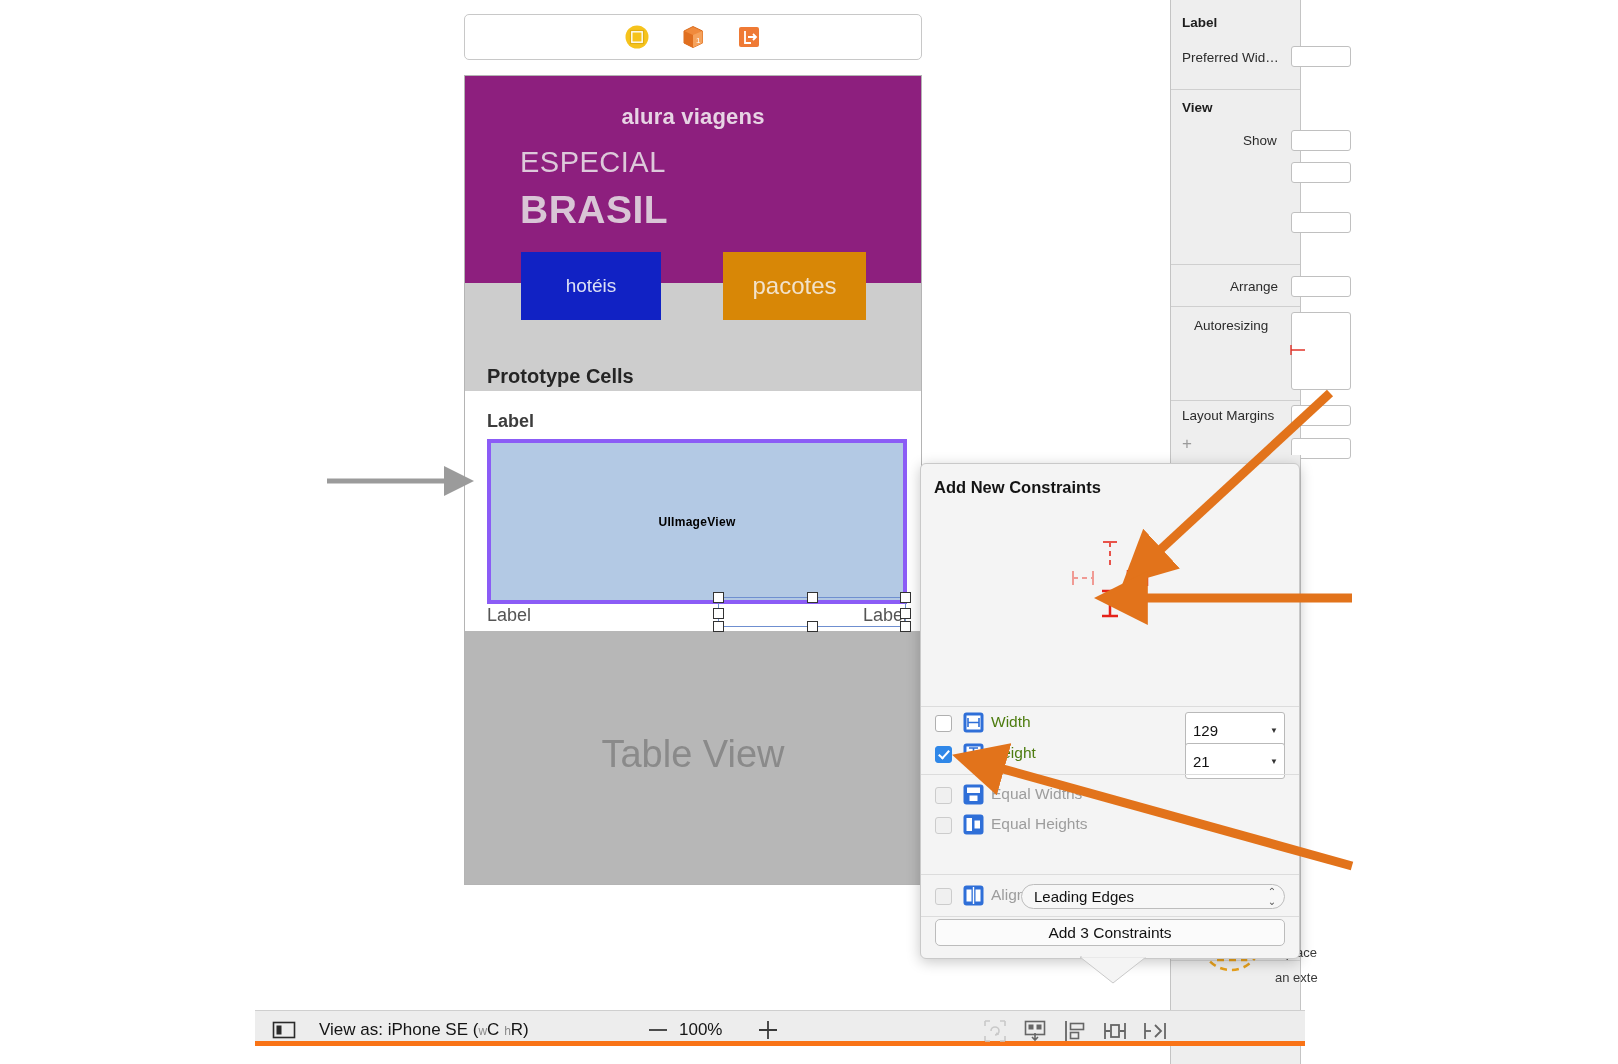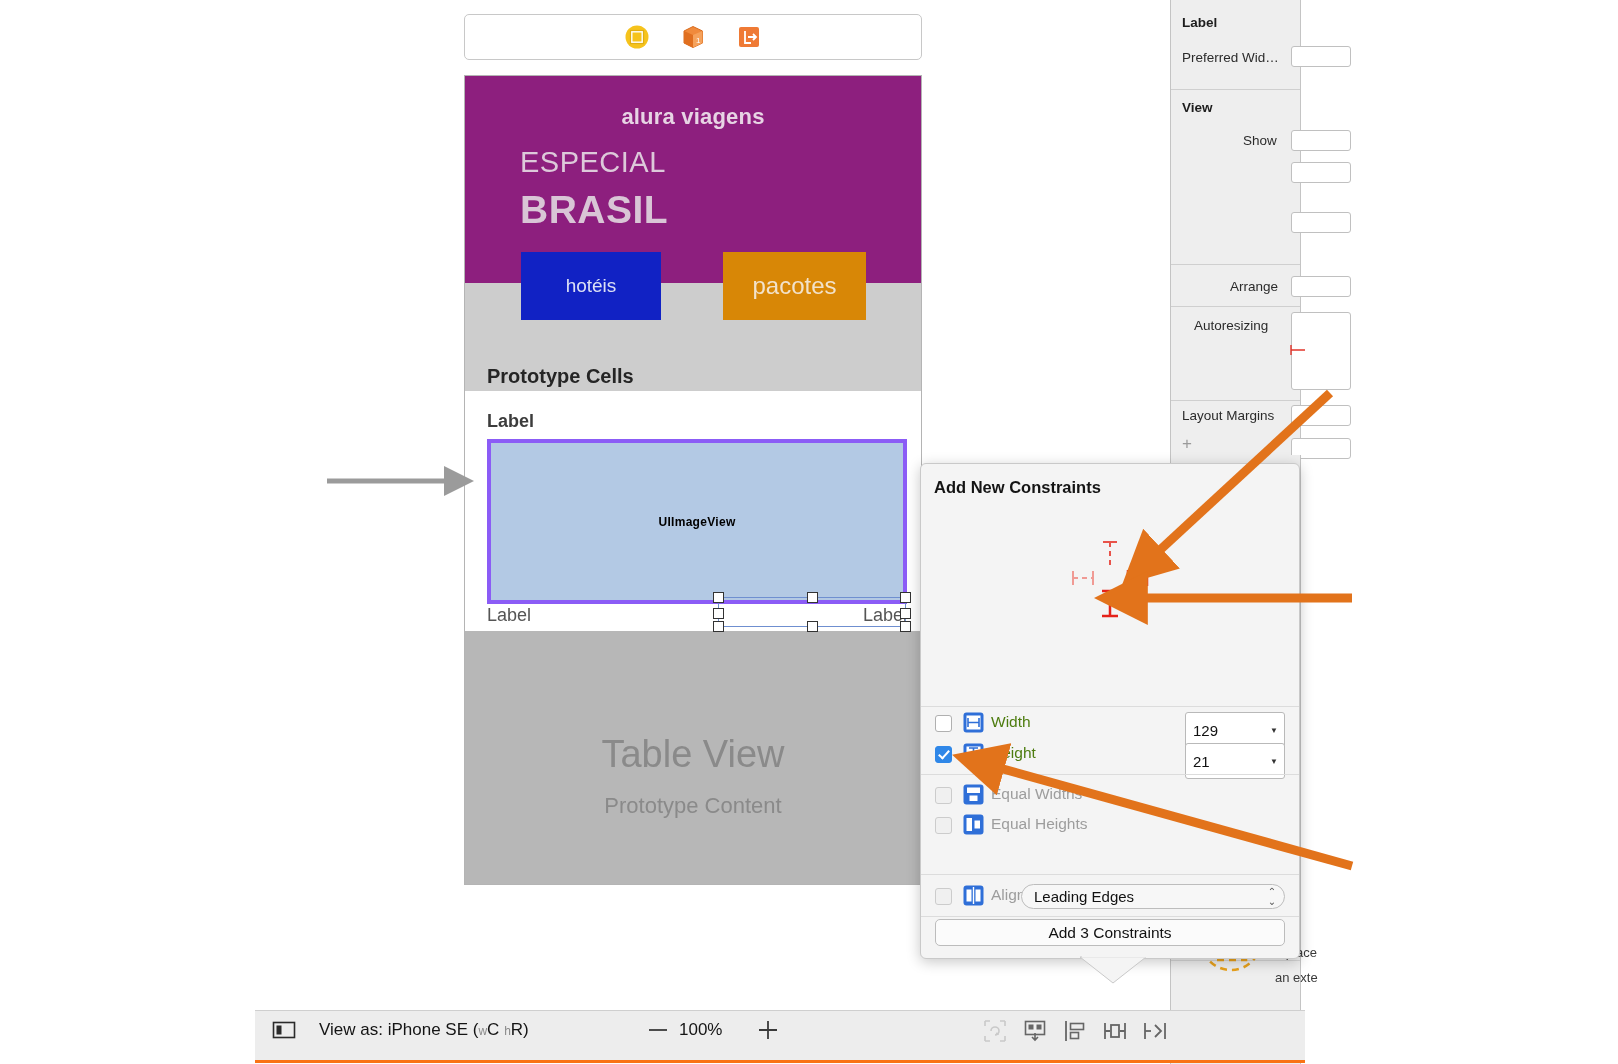--- a/index.html
+++ b/index.html
@@ -157,22 +157,22 @@
   #align-row .popup .val{padding-left:12px;flex:1;}
   #align-row .popup .chev{width:24px;text-align:center;font-size:10px;color:#555;line-height:1.0;}
   #addbtn{
     position:absolute;left:14px;right:14px;bottom:12px;height:27px;
     background:#fbfbfb;border:1px solid #bcbcbc;border-radius:5px;box-sizing:border-box;
     display:flex;align-items:center;justify-content:center;font-size:15.5px;color:#111;
   }
 
   
   #bottombar{
-    left:255px;top:1010px;width:1050px;height:53px;
-    background:#ededed;border-top:1px solid #cfcfcf;border-bottom:3px solid #f97316;
+    left:255px;top:1010px;width:1050px;height:36px;
+    background:#ededed;border-top:1px solid #cfcfcf;border-bottom:5px solid #f97316;
     box-sizing:border-box;
   }
   #bottombar .bb-left{
     position:absolute;left:64px;top:9px;font-size:17px;color:#141414;
   }
   #bottombar .bb-left .sm{font-size:12px;color:#8a8a8a;}
   #bottombar .bb-left .cap{font-size:17px;color:#141414;}
   #zoom-minus{position:absolute;left:390px;top:6px;width:26px;height:26px;}
   #zoom-pct{position:absolute;left:424px;top:9px;font-size:17px;color:#141414;}
   #zoom-plus{position:absolute;left:500px;top:6px;width:26px;height:26px;}
@@ -227,21 +227,20 @@
   <div id="cell">
     <div class="cell-label-top">Label</div>
     <div id="imageview">UIImageView</div>
     <div class="cell-label-left">Label</div>
     <div class="cell-label-right">Label</div>
     <div id="cell-sep"></div>
   </div>
 
   <div id="tableview">
     <div class="tv-title">Table View</div>
-    <div class="tv-sub">Prototype Content</div>
   </div>
 </div>
 
 <div class="abs" id="selection">
   <div class="h" style="left:-6px;top:-6px;"></div>
   <div class="h" style="left:88px;top:-6px;"></div>
   <div class="h" style="right:-6px;top:-6px;"></div>
   <div class="h" style="left:-6px;top:10px;"></div>
   <div class="h" style="right:-6px;top:10px;"></div>
   <div class="h" style="left:-6px;bottom:-6px;"></div>

